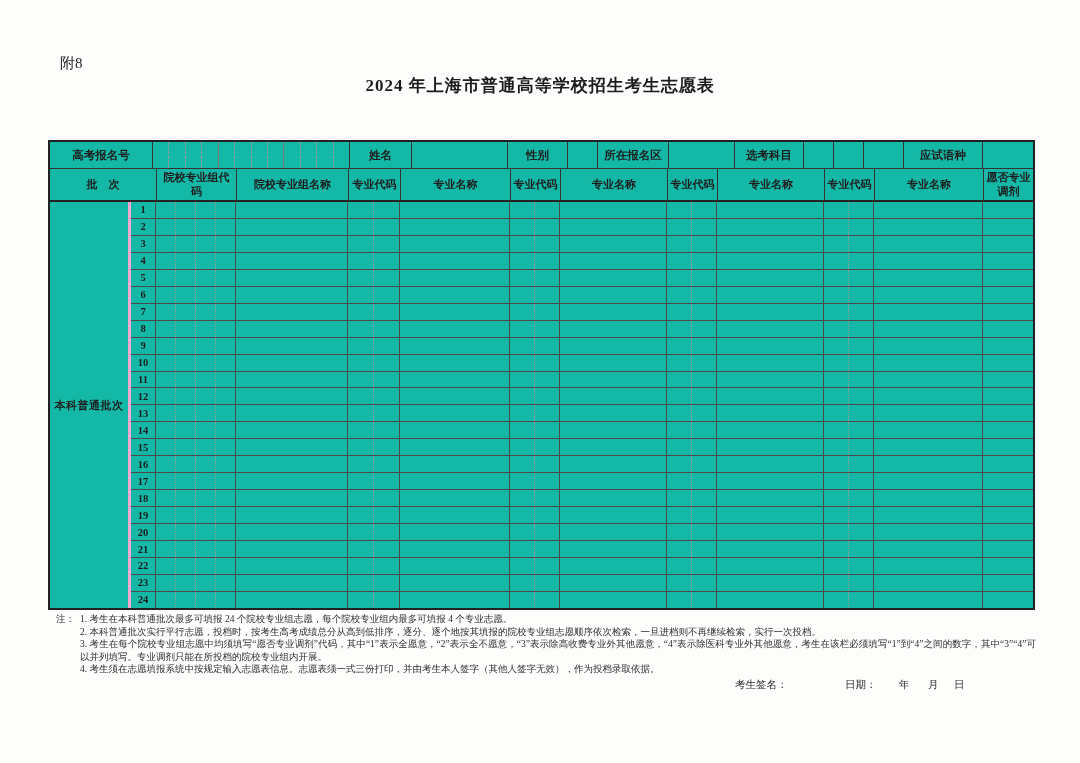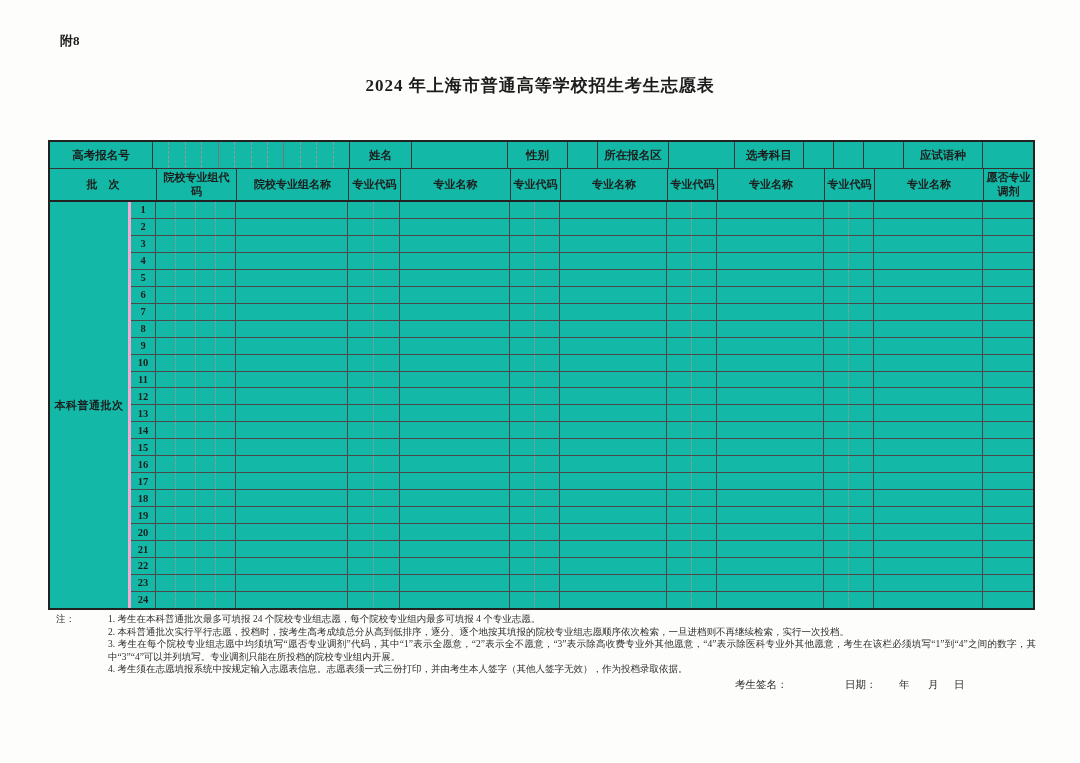--- a/index.html
+++ b/index.html
@@ -6,21 +6,21 @@
   html,body { width:1080px; height:763px; }
   body {
     font-family: "Liberation Serif", "DejaVu Serif", serif;
     background:#f4f4f2;
     color:#1c1c1c;
   }
   .sheet {
     position:relative; width:1080px; height:763px;
     background:#fdfdfc; overflow:hidden;
   }
-  .attach { position:absolute; left:60px; top:32px; font-size:13px; font-weight:bold; }
+  .attach { position:absolute; left:60px; top:54px; font-size:15px; font-weight:normal; }
   .title   { position:absolute; left:0; top:74px;  width:100%; text-align:center; font-size:17px; font-weight:bold; letter-spacing:1px; }
   .subtitle{ position:absolute; left:0; top:103px; width:100%; text-align:center; font-size:20px; font-weight:bold; letter-spacing:1px; }
 
   .form {
     position:absolute; left:48px; top:140px; width:987px; height:470px;
     border:2px solid #222; display:flex; flex-direction:column; background:#14b8a6;
   }
 
   
   .info-row { height:27px; display:flex; border-bottom:1px solid #333; font-size:11.5px; font-weight:bold; }
@@ -59,21 +59,21 @@
   .bc-code3{ width:50px; display:flex;} .bc-name3{ width:107px; }
   .bc-code4{ width:50px; display:flex;} .bc-name4{ width:109px; }
   .bc-adj  { flex:1; border-right:none; }
   .sub { flex:1; border-right:1px dotted #9a9a9a; height:100%; }
   .sub:last-child { border-right:none; }
 
   
   .notes { position:absolute; left:50px; top:613px; width:986px; font-size:9.5px; line-height:12.6px; color:#2b2b2b; }
   .notes-inner { position:relative; padding-left:30px; }
   .notes-prefix { position:absolute; left:6px; top:0; }
-  .note-item { text-align:justify;margin-left:28px; }
+  .note-item { text-align:justify; }
 
   
   .sig { position:absolute; left:48px; top:674px; width:987px; height:16px; font-size:10.5px; color:#2b2b2b; }
   .sig span { position:absolute; top:4px; }
   .sig-name { left:687px; } .sig-date { left:797px; }
   .sig-year { left:851px; } .sig-month{ left:880px; } .sig-day { left:906px; }
 </style>
 </head>
 <body>
 

